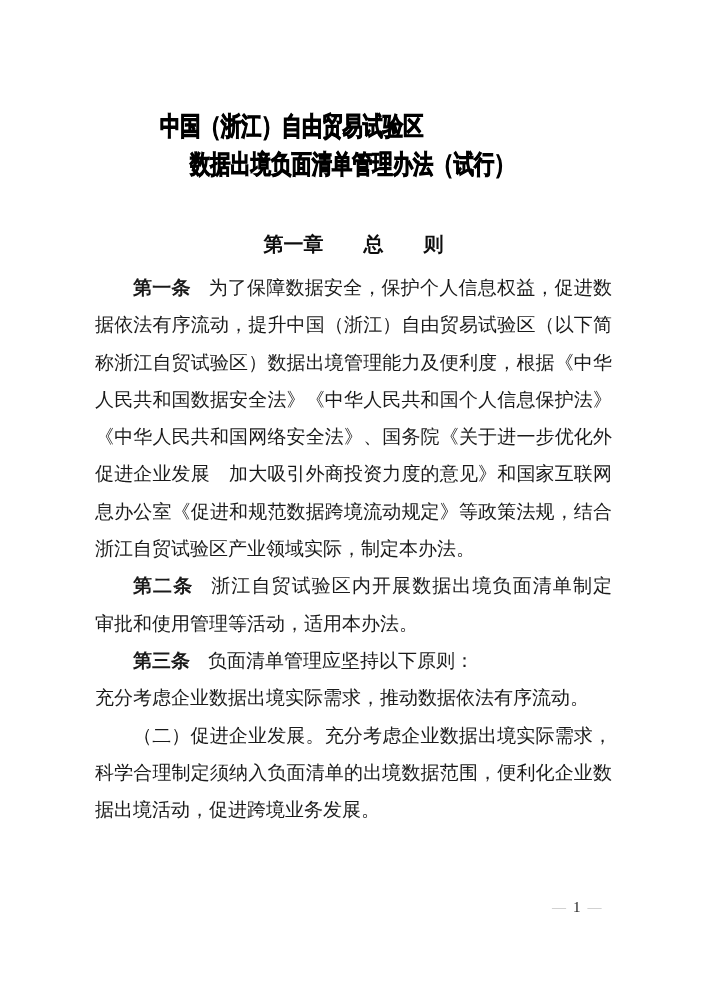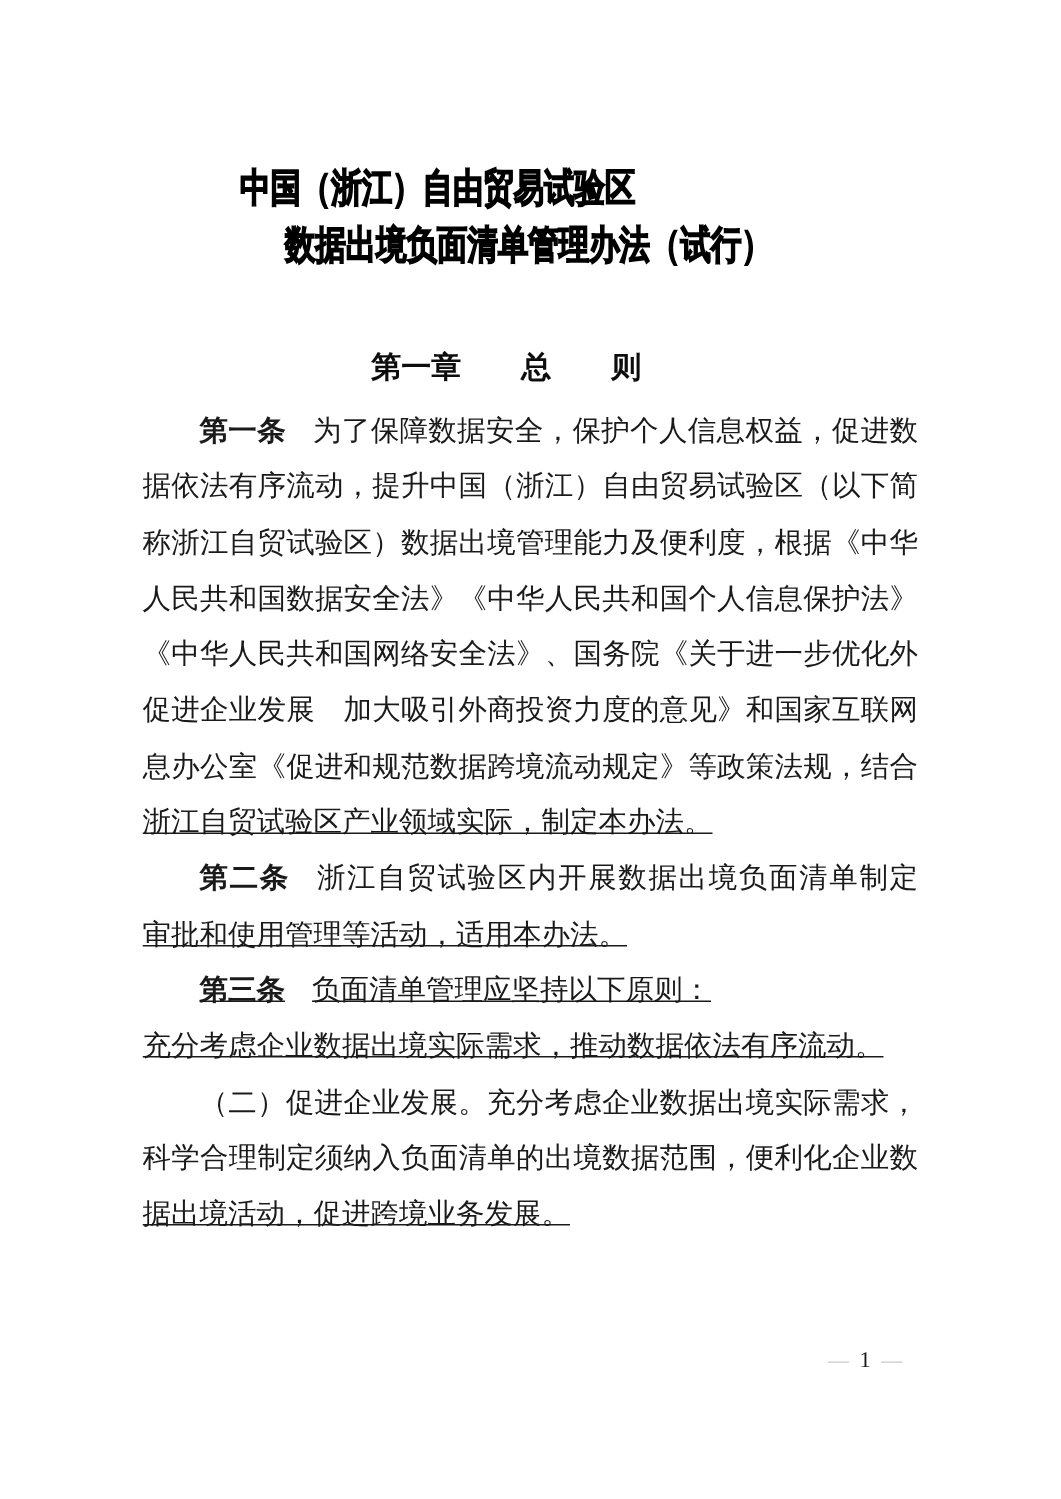--- a/index.html
+++ b/index.html
@@ -31,21 +31,21 @@
     transform-origin: left top;
     white-space: nowrap;
   }
   .title-1 { top: 110px; left: 160px; }
   .title-2 { top: 148px; left: 190px; }
 
   
   .chapter {
     position: absolute;
     top: 231px;
-    left: 79px;
+    left: 95px;
     width: 517px;
     text-align: center;
     font-family: "DejaVu Sans", "Liberation Sans", sans-serif;
     font-weight: 700;
     font-size: 20px;
     color: #0d0d0d;
     white-space: pre;
   }
 
   
@@ -57,21 +57,21 @@
     font-size: 19px;
     color: #1a1a1a;
   }
   .line {
     height: 37.3px;
     line-height: 37.3px;
     text-align: justify;
     text-align-last: justify;
     overflow: hidden;
   }
-  .line.end { text-align-last: left; text-decoration: underline; }
+  .line.end { text-align-last: left; }
   .line.indent { padding-left: 38px; }
   .label {
     font-weight: bold;
     margin-right: 18px;
   }
 
   
   .page-footer {
     position: absolute;
     top: 899px;

